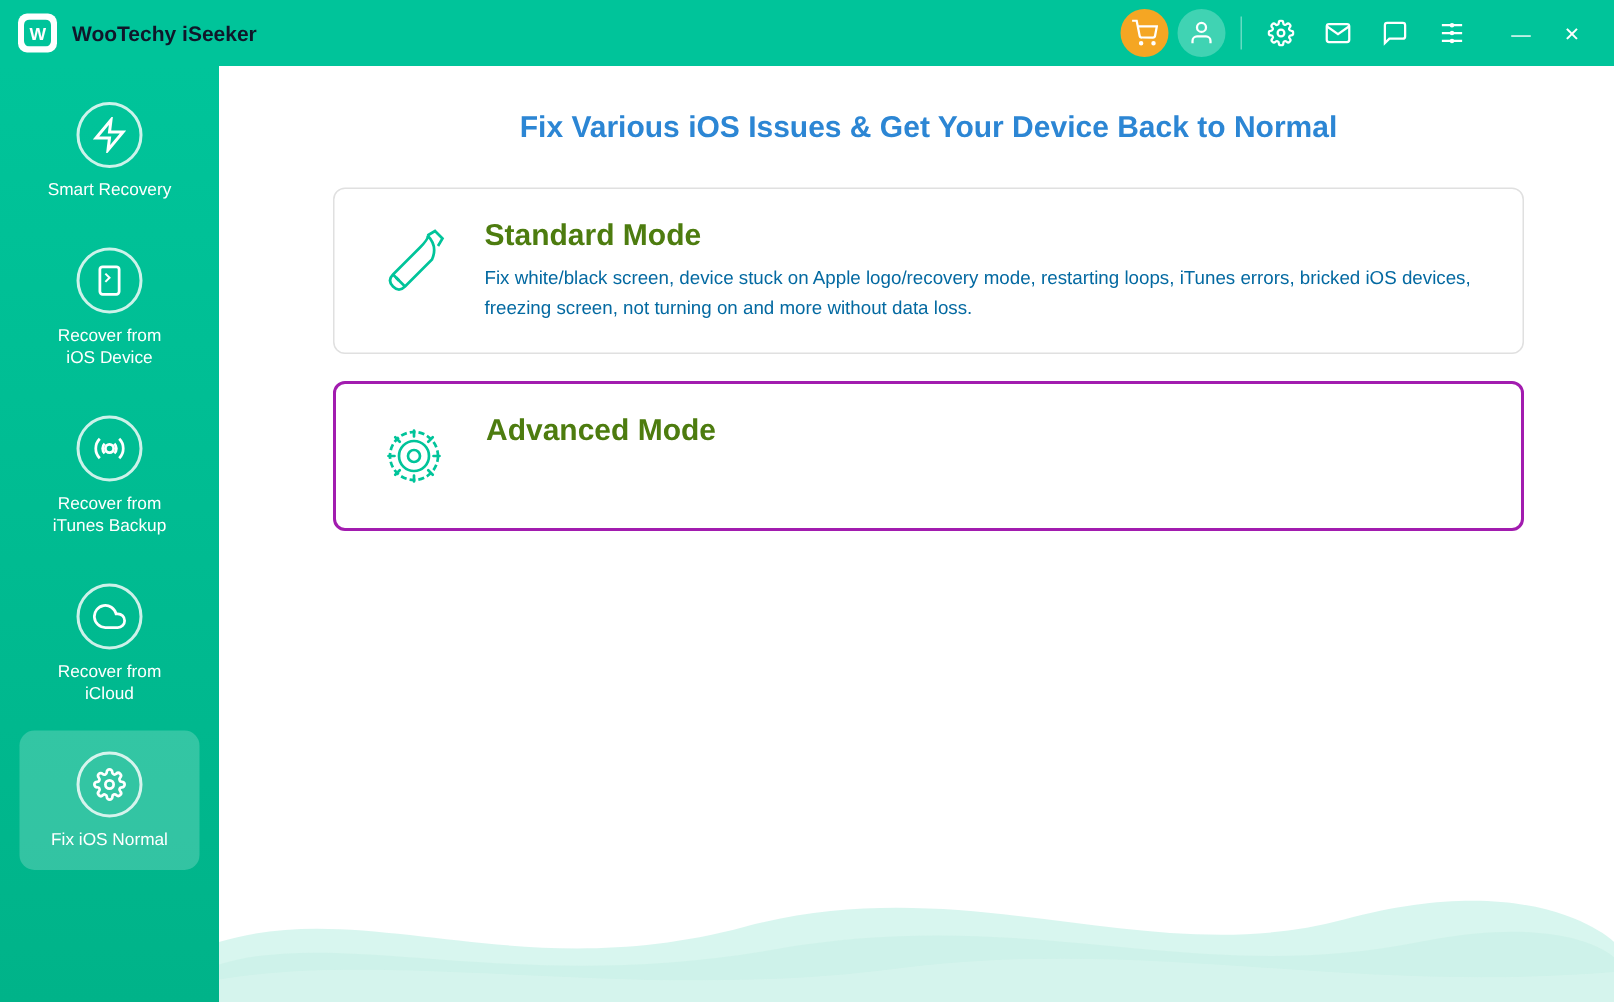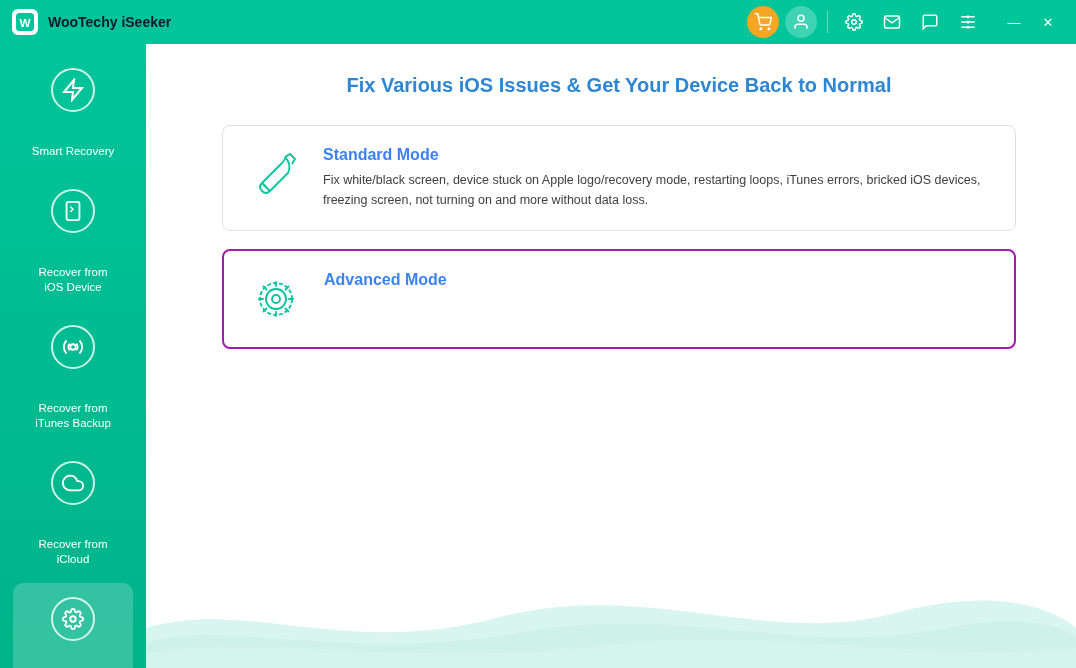--- a/index.html
+++ b/index.html
@@ -94,21 +94,20 @@
     .sidebar-item {
       width: 120px;
       display: flex;
       flex-direction: column;
       align-items: center;
       padding: 14px 8px 12px;
       border-radius: 10px;
       cursor: pointer;
       margin-bottom: 4px;
       color: rgba(255,255,255,0.9);
-      gap: 24px;
     }
     .sidebar-item.active {
       background: rgba(255,255,255,0.2);
     }
     .sidebar-item-icon {
       width: 44px; height: 44px;
       border: 2px solid rgba(255,255,255,0.8);
       border-radius: 50%;
       display: flex; align-items: center; justify-content: center;
       margin-bottom: 8px;
@@ -166,28 +165,28 @@
     }
     .mode-card-icon {
       width: 56px; height: 56px;
       flex-shrink: 0;
       display: flex; align-items: center; justify-content: center;
       color: #00c49a;
       font-size: 36px;
     }
     .mode-card-content { flex: 1; }
     .mode-card-title {
-      font-size: 16px;
-      color: #3b82f6;
+      font-size: 20px;
+      color: #4d7c0f;
       font-weight: 600;
       margin-bottom: 6px;
     }
     .mode-card-desc {
       font-size: 12.5px;
-      color: #404040;
+      color: #0369a1;
       line-height: 1.6;
     }
 
     
     .wave-decoration {
       position: absolute;
       bottom: 0;
       left: 0;
       right: 0;
       height: 90px;

